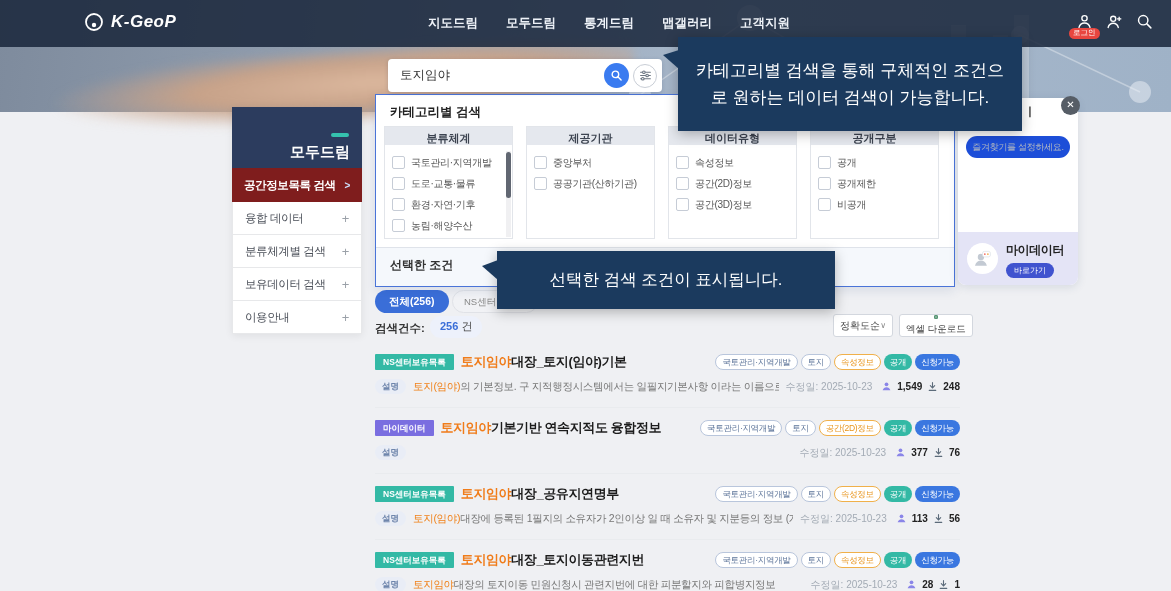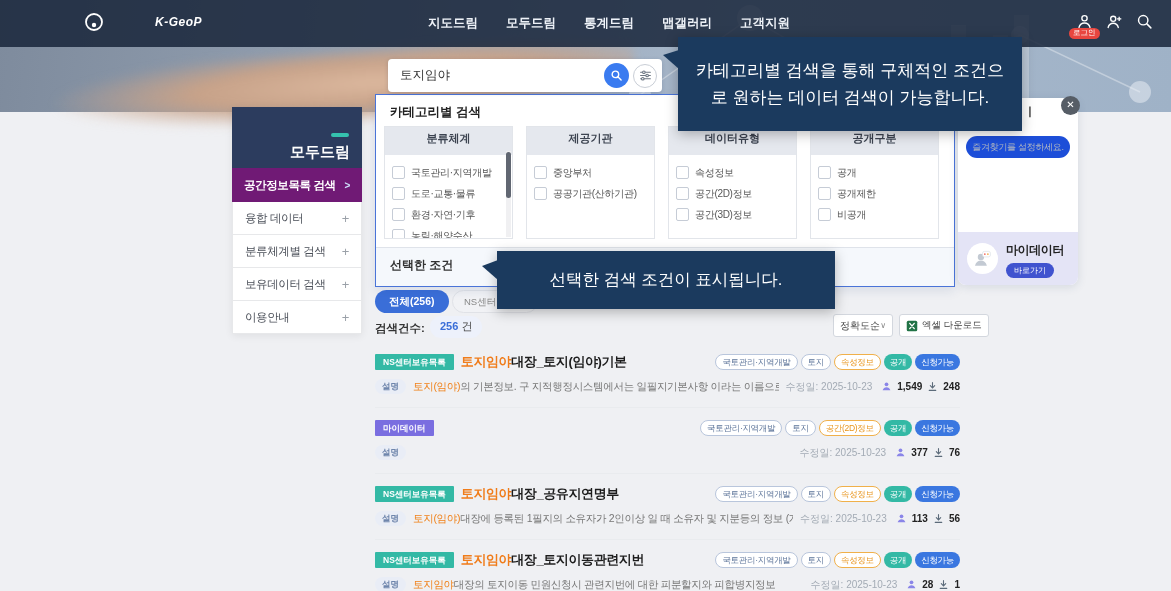--- a/index.html
+++ b/index.html
@@ -12,21 +12,21 @@
     background:linear-gradient(97deg,#7e8b9d 0%,#93a0b1 30%,#a9b9cc 62%,#9fb2c7 100%); }
   .finger { position:absolute; left:55px; top:52px; width:580px; height:72px;
     background:radial-gradient(ellipse at 55% 45%, #dcb89e 0%, #c7a289 40%, rgba(150,145,150,0) 72%);
     filter:blur(5px); transform:rotate(-4deg); }
   .hero-deco { position:absolute; right:0; top:0; }
 
   
   .topbar { position:absolute; left:0; top:0; width:1171px; height:47px;
     background:rgba(23,37,57,0.85); z-index:20; }
   .logo { position:absolute; left:84px; top:12px; display:flex; align-items:center; gap:7px; color:#fff; }
-  .logo-text { font-size:12px; font-weight:bold; font-style:italic; letter-spacing:.5px;margin-left:44px; }
+  .logo-text { font-size:17px; font-weight:bold; font-style:italic; letter-spacing:.5px; }
   .nav { position:absolute; left:428px; top:0; height:47px; display:flex; align-items:center; gap:28px; }
   .nav-item { color:#eef2f8; font-size:12.5px; font-weight:bold; cursor:pointer; white-space:nowrap; }
   .top-icons { position:absolute; right:18px; top:13px; display:flex; gap:13px; align-items:flex-start; }
   .ticon { position:relative; cursor:pointer; line-height:0; }
   .login-badge { position:absolute; left:-7px; top:15px; background:#e8463f; color:#fff;
     font-size:7.5px; padding:1px 4px 2px; border-radius:7px; white-space:nowrap; line-height:1; }
 
   
   .searchbar { position:absolute; left:388px; top:59px; width:274px; height:33px; background:#fff;
     border-radius:4px; z-index:30; box-shadow:0 1px 4px rgba(20,40,80,.18); display:flex; align-items:center; }
@@ -35,21 +35,21 @@
     background:#3a7bf0; display:flex; align-items:center; justify-content:center; cursor:pointer; }
   .btn-filter { position:absolute; right:5px; top:4.5px; width:24px; height:24px; border-radius:50%;
     background:#fff; border:1px solid #c9ced6; display:flex; align-items:center; justify-content:center; cursor:pointer; }
 
   
   .cat-panel { position:absolute; left:375px; top:94px; width:580px; height:193px; background:#fff;
     border:1.5px solid #4a74d8; z-index:10; box-shadow:0 4px 10px rgba(30,60,120,.10); }
   .cat-title { position:absolute; left:14px; top:9px; font-size:12.5px; font-weight:bold; color:#222; }
   .cols { position:absolute; left:8px; top:31px; display:flex; gap:13px; }
   .col { width:129px; height:113px; border:1px solid #e2e5ea; background:#fff; position:relative; overflow:hidden; }
-  .col-h { height:28px; background:#e5e8ee; color:#3c4350; font-size:11px; font-weight:bold;
+  .col-h { height:18px; background:#e5e8ee; color:#3c4350; font-size:11px; font-weight:bold;
     text-align:center; line-height:23px; }
   .opts { padding:7px 7px 0; }
   .opt { display:flex; align-items:center; gap:6px; height:21px; font-size:10px; color:#555;
     letter-spacing:-.3px; cursor:pointer; white-space:nowrap; }
   .cb { width:13px; height:13px; border:1px solid #c6ccd6; border-radius:2px; background:#fff; flex:none; }
   .sb-track { position:absolute; right:1px; top:24px; bottom:1px; width:5px; background:#f0f0f2; }
   .sb-thumb { position:absolute; right:1px; top:25px; width:5px; height:46px; background:#616772; border-radius:3px; }
   .sel-strip { position:absolute; left:0; right:0; bottom:0; height:39px; background:#f5f8fc; border-top:1px solid #dfe3ea; }
   .sel-label { position:absolute; left:14px; top:9px; font-size:12px; font-weight:bold; color:#333; }
 
@@ -62,21 +62,21 @@
   .count-label { position:absolute; left:375px; top:321px; font-size:11.5px; font-weight:bold; color:#333; }
   .count-pill { position:absolute; left:430px; top:316px; background:#edf1fb; border-radius:11px;
     padding:3px 10px 4px; font-size:11px; color:#444; }
   .count-pill b { color:#3a6ed8; }
   .sort-box { position:absolute; left:833px; top:314px; width:60px; height:23px; background:#fff;
     border:1px solid #d3d7de; border-radius:3px; font-size:10px; color:#444; display:flex;
     align-items:center; justify-content:space-between; padding:0 6px; cursor:pointer; }
   .sort-box .chev { color:#888; font-size:8px; }
   .excel-btn { position:absolute; left:899px; top:314px; height:23px; background:#fff;
     border:1px solid #d3d7de; border-radius:3px; font-size:9.5px; color:#444; display:flex;
-    align-items:center; gap:4px; padding:0 6px; cursor:pointer; }
+    align-items:center; gap:4px; padding:0 6px; cursor:pointer;flex-direction:column; }
 
   
   .results { position:absolute; left:375px; top:342px; width:585px; z-index:4; }
   .rrow { border-bottom:1px solid #e9ebee; padding:12px 0 13px; }
   .r1 { display:flex; align-items:center; gap:7px; height:16px; }
   .badge { height:16px; line-height:16px; border-radius:1px; padding:0 8px; color:#fff;
     font-size:8.5px; font-weight:bold; white-space:nowrap; }
   .badge.teal { background:#33b9a5; }
   .badge.purple { background:#7a6ee0; }
   .rtitle { font-size:13px; font-weight:bold; color:#1c1c1c; letter-spacing:-.4px; white-space:nowrap; cursor:pointer; }
@@ -94,21 +94,21 @@
   .desc em { color:#f08119; }
   .meta { display:flex; align-items:center; gap:5px; white-space:nowrap; flex:none; }
   .mdate { font-size:10px; color:#a3abb5; margin-right:4px; }
   .meta b { font-size:10px; color:#222; }
 
   
   .sidebar { position:absolute; left:232px; top:107px; width:130px; z-index:12; box-shadow:0 2px 8px rgba(0,0,0,.07); }
   .sb-head { height:61px; background:#2c3c5e; position:relative; }
   .sb-dash { position:absolute; right:13px; top:26px; width:18px; height:4px; background:#35c2ae; border-radius:2px; }
   .sb-title { position:absolute; right:12px; top:36px; color:#fff; font-size:15px; font-weight:bold; }
-  .sb-active { height:34px; background:#701a75; color:#fff; font-size:11.5px; font-weight:bold;
+  .sb-active { height:34px; background:#7f1d1d; color:#fff; font-size:11.5px; font-weight:bold;
     display:flex; align-items:center; padding:0 12px; cursor:pointer; letter-spacing:-.4px; }
   .sb-active .chevr { margin-left:auto; font-size:10px; color:#cfe0fb; }
   .sb-item { height:33px; background:#fff; border:1px solid #e7e8ea; border-top:none; color:#4a4f58;
     font-size:11.5px; display:flex; align-items:center; padding:0 12px; cursor:pointer; letter-spacing:-.4px; }
   .sb-item .plus { margin-left:auto; color:#9aa0a8; font-size:13px; font-weight:normal; }
 
   
   .rcard { position:absolute; left:958px; top:98px; width:120px; height:187px; background:#fff;
     border-radius:8px; box-shadow:0 2px 10px rgba(40,60,100,.13); z-index:15; }
   .rcard-close { position:absolute; left:103px; top:-2px; width:19px; height:19px; border-radius:50%;
@@ -346,20 +346,21 @@
               <path d="M4 17h12" stroke="#5c6b7a" stroke-width="2" stroke-linecap="round"></path>
             </svg>
           <b data-name="download-count">248</b>
         </span>
       </div>
     </div>
 
     <div class="rrow" data-name="result-item">
       <div class="r1">
         <span class="badge purple" data-name="source-badge">마이데이터</span>
+        <span class="rtitle" data-name="result-title"><em>토지임야</em><span>기본기반 연속지적도 융합정보</span></span>
         <span class="tags" data-name="tag-list">
           <span class="tag t-ob" data-name="category-tag">국토관리·지역개발</span>
           <span class="tag t-ob" data-name="category-tag">토지</span>
           <span class="tag t-oo" data-name="datatype-tag">공간(2D)정보</span>
           <span class="tag t-st" data-name="disclosure-tag">공개</span>
           <span class="tag t-sb" data-name="apply-tag">신청가능</span>
         </span>
       </div>
       <div class="r2">
         <span class="desc-badge" data-name="description-badge">설명</span>

